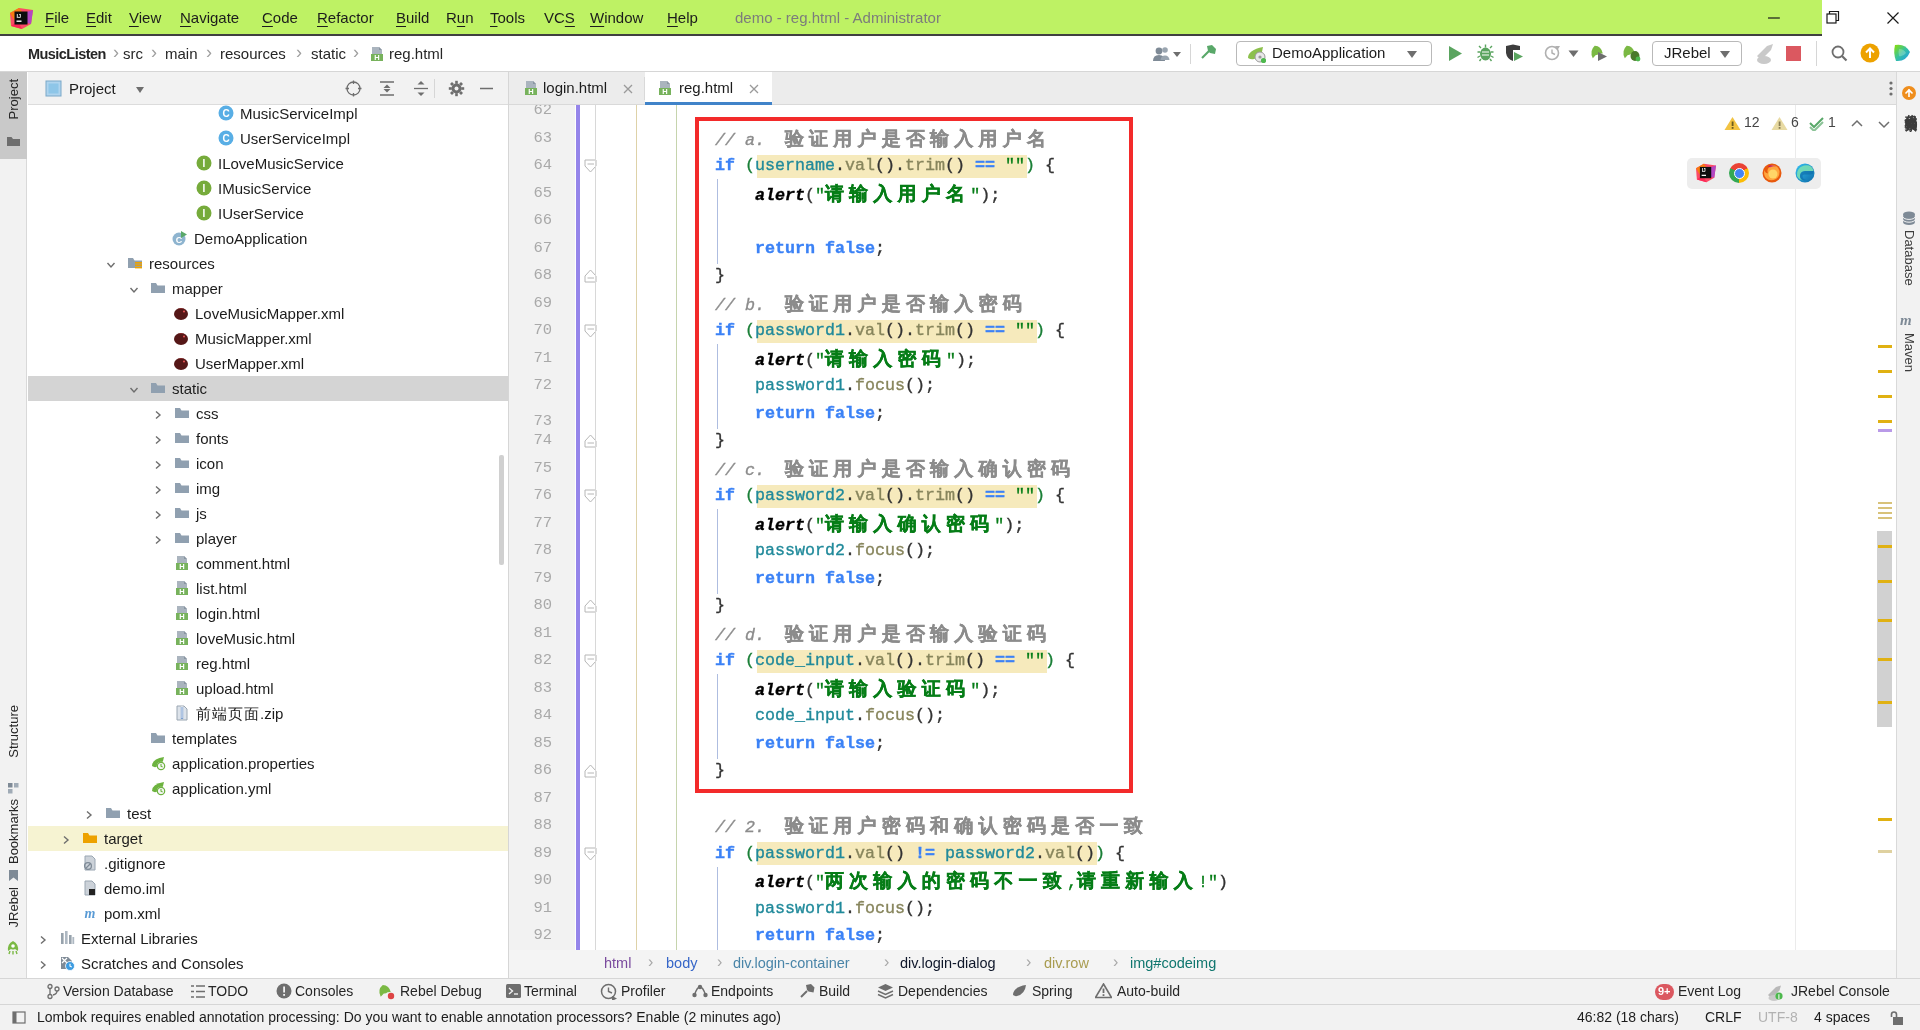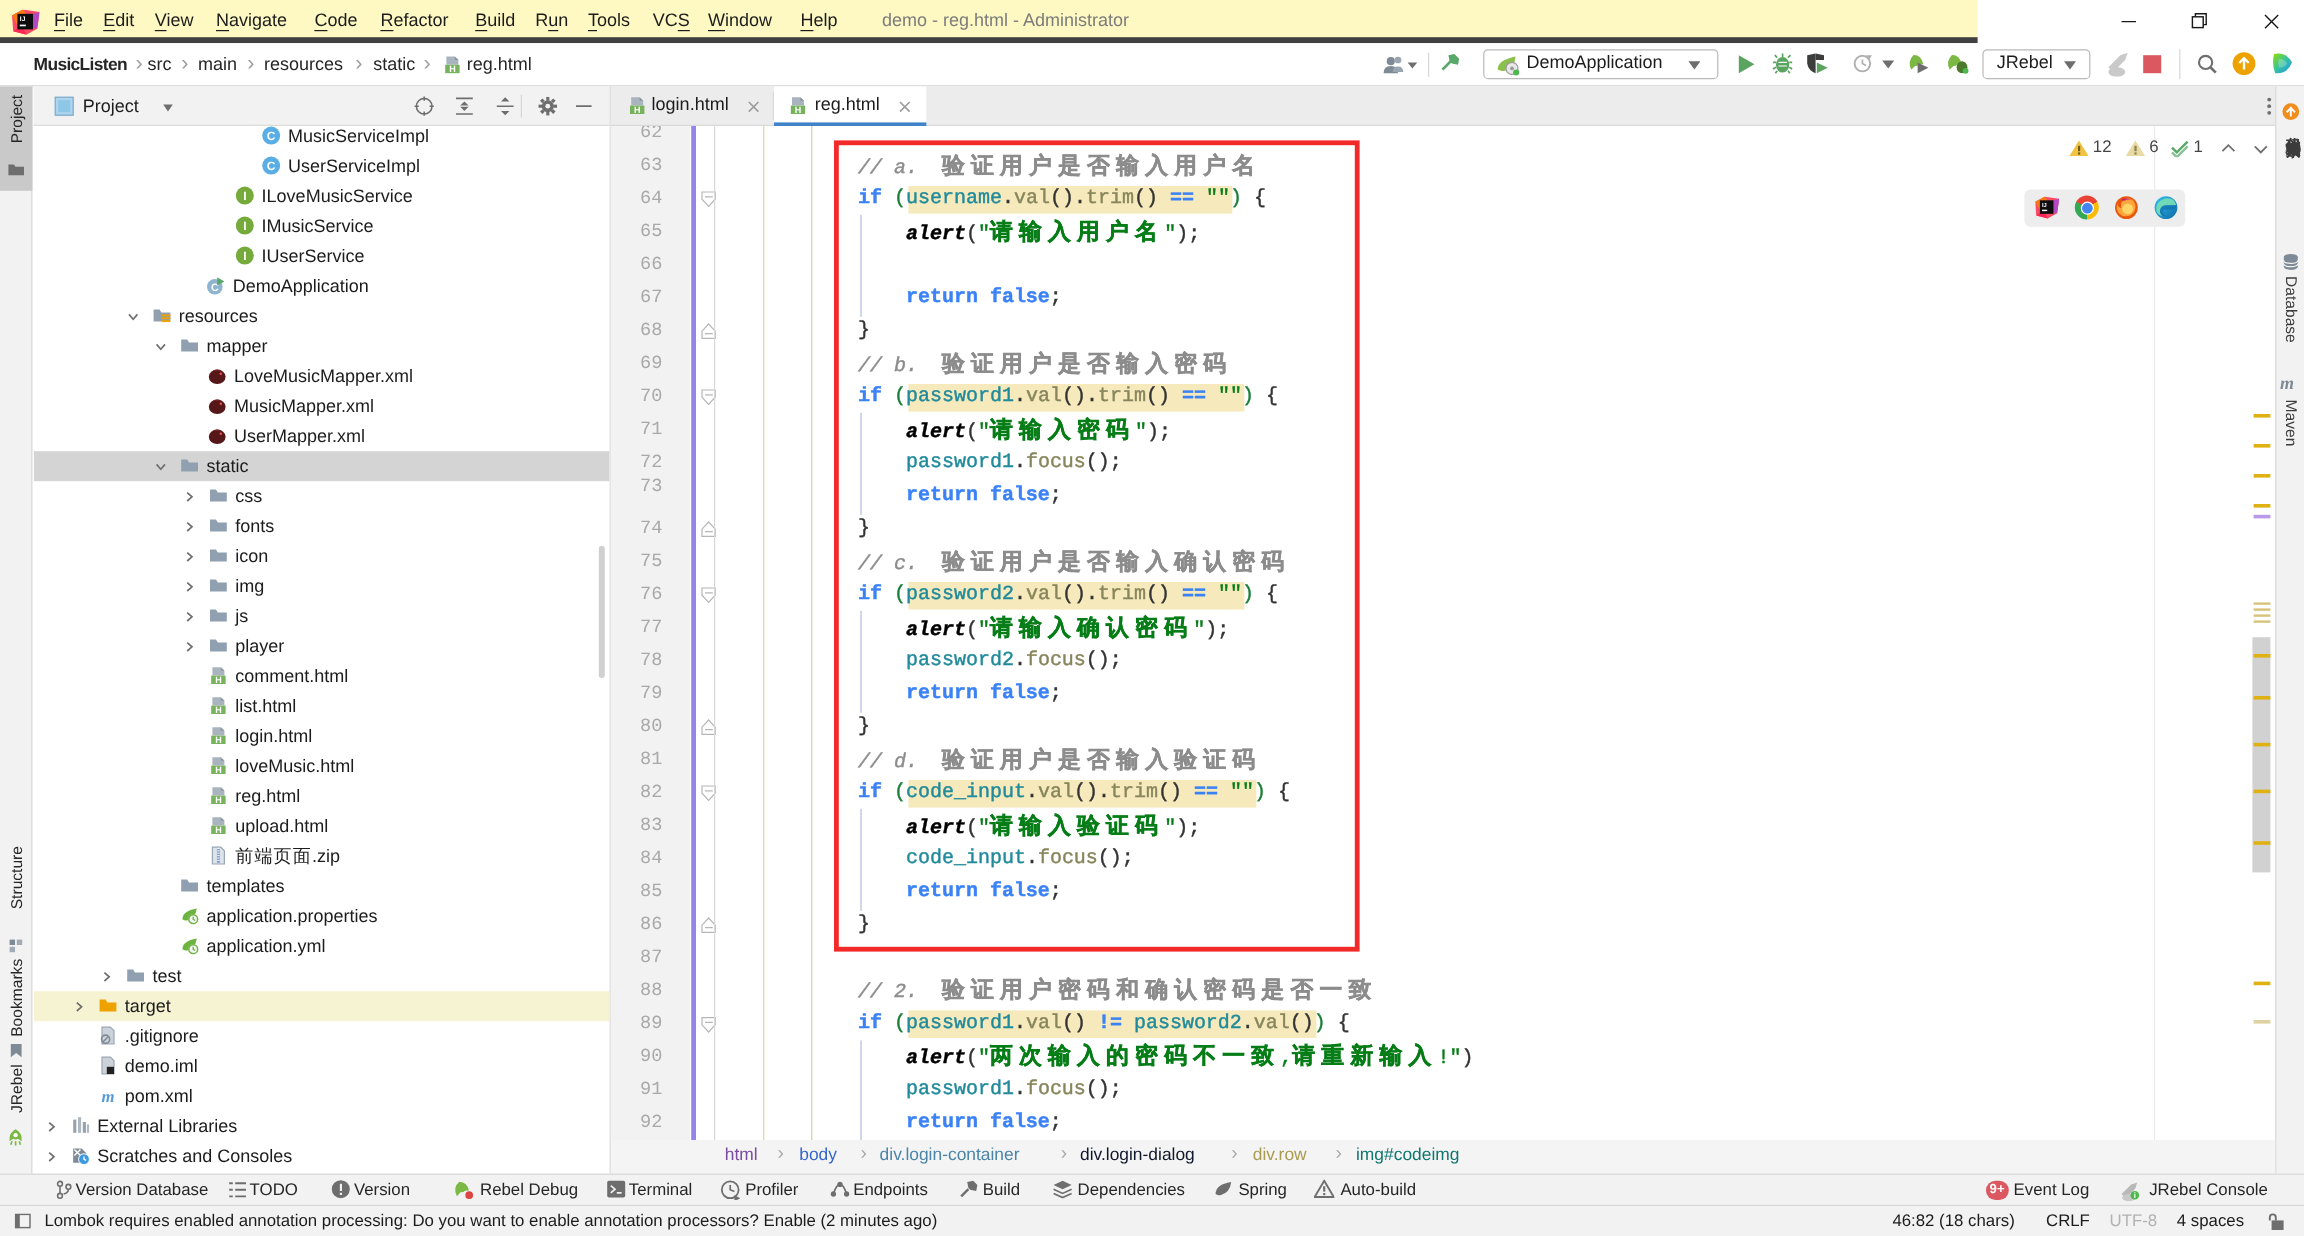--- a/index.html
+++ b/index.html
@@ -1,16 +1,16 @@
 <!DOCTYPE html>
 <html><head><meta charset="utf-8"><style>
 * {margin:0;padding:0;box-sizing:border-box}
 html,body {width:1920px;height:1030px;overflow:hidden;font-family:"Liberation Sans",sans-serif;background:#fff}
 
-#menubar {position:absolute;left:0;top:0;width:1648px;height:36px;background:#fef9c3;border-bottom:5px solid #404040}
+#menubar {position:absolute;left:0;top:0;width:1822px;height:36px;background:#bef264;border-bottom:2px solid #404040}
 .mi {position:absolute;top:9px;font-size:15px;color:#1c1c1c}
 .mi u {text-decoration-thickness:1px;text-underline-offset:2.5px}
 #wtitle {position:absolute;left:735px;top:9px;font-size:15px;color:#7c7c7c}
 
 #navbar {position:absolute;left:0;top:36px;width:1920px;height:36px;background:#ffffff;border-bottom:1px solid #d6d6d6}
 .bc {position:absolute;top:9px;font-size:15px;color:#262626}
 .bsep {position:absolute;top:6px;font-size:18px;color:#9f9f9f}
 
 #lstripe {position:absolute;left:0;top:72px;width:27px;height:906px;background:#f2f2f2;border-right:1px solid #d9d9d9}
 .vtext {position:absolute;writing-mode:vertical-rl;transform:rotate(180deg);font-size:13px;color:#262626}
@@ -547,21 +547,21 @@
 <div class="gn" style="top:19.75px">63</div>
 <div class="gn" style="top:47.25px">64</div>
 <div class="gn" style="top:74.75px">65</div>
 <div class="gn" style="top:102.25px">66</div>
 <div class="gn" style="top:129.75px">67</div>
 <div class="gn" style="top:157.25px">68</div>
 <div class="gn" style="top:184.75px">69</div>
 <div class="gn" style="top:212.25px">70</div>
 <div class="gn" style="top:239.75px">71</div>
 <div class="gn" style="top:267.25px">72</div>
-<div class="gn" style="top:287px">73</div>
+<div class="gn" style="top:303px">73</div>
 <div class="gn" style="top:322.25px">74</div>
 <div class="gn" style="top:349.75px">75</div>
 <div class="gn" style="top:377.25px">76</div>
 <div class="gn" style="top:404.75px">77</div>
 <div class="gn" style="top:432.25px">78</div>
 <div class="gn" style="top:459.75px">79</div>
 <div class="gn" style="top:487.25px">80</div>
 <div class="gn" style="top:514.75px">81</div>
 <div class="gn" style="top:542.25px">82</div>
 <div class="gn" style="top:569.75px">83</div>
@@ -773,21 +773,21 @@
 <span class="tw" style="left:63px">Version Database</span>
 <svg class="twi" style="left:189px" width="17" height="17">
       <path d="M2 3 L5 3 M2 8.5 L5 8.5 M2 14 L5 14 M7 3 L16 3 M7 8.5 L16 8.5 M7 14 L16 14" stroke="#6e6e6e" stroke-width="1.6"></path>
     </svg>
 <span class="tw" style="left:208px">TODO</span>
 <svg class="twi" style="left:276px" width="16" height="16">
       <circle cx="8" cy="8" r="7.5" fill="#6e6e6e"></circle>
       <rect x="7.2" y="3.5" width="1.8" height="6" fill="#f2f2f2"></rect>
       <rect x="7.2" y="11" width="1.8" height="1.8" fill="#f2f2f2"></rect>
     </svg>
-<span class="tw" style="left:295px">Version</span>
+<span class="tw" style="left:295px">Consoles</span>
 <svg class="twi" style="left:377px" width="19" height="17">
       <path d="M2 12 Q1 4 8 1.5 Q14 4 13 11 L10 10 Q8 11 6 10 Z" fill="#7bb944" transform="rotate(-20 8 8)"></path>
       <circle cx="14" cy="13" r="3.2" fill="#d44"></circle>
     </svg>
 <span class="tw" style="left:400px">Rebel Debug</span>
 <svg class="twi" style="left:505px" width="17" height="16">
       <rect x="1" y="1" width="15" height="14" rx="1.5" fill="#6e6e6e"></rect>
       <path d="M4 5 L7.5 8 L4 11" stroke="#f2f2f2" stroke-width="1.4" fill="none"></path>
       <line x1="9" y1="11" x2="13" y2="11" stroke="#f2f2f2" stroke-width="1.4"></line>
     </svg>

